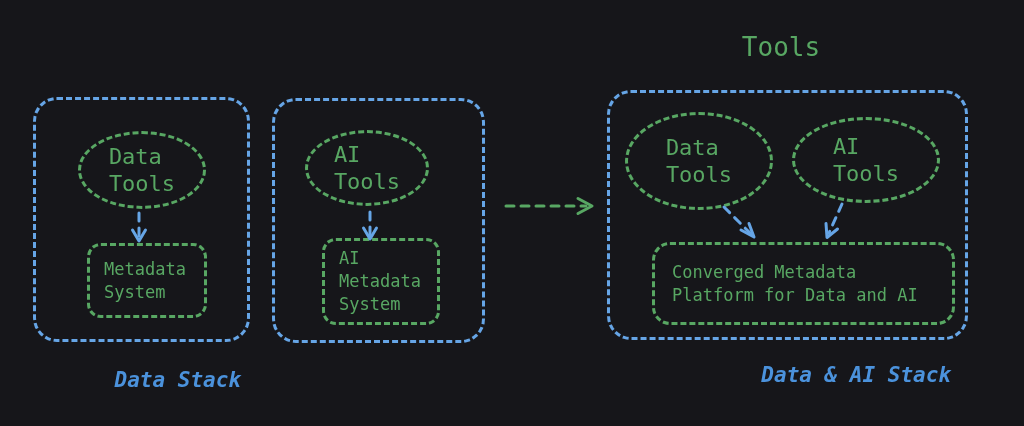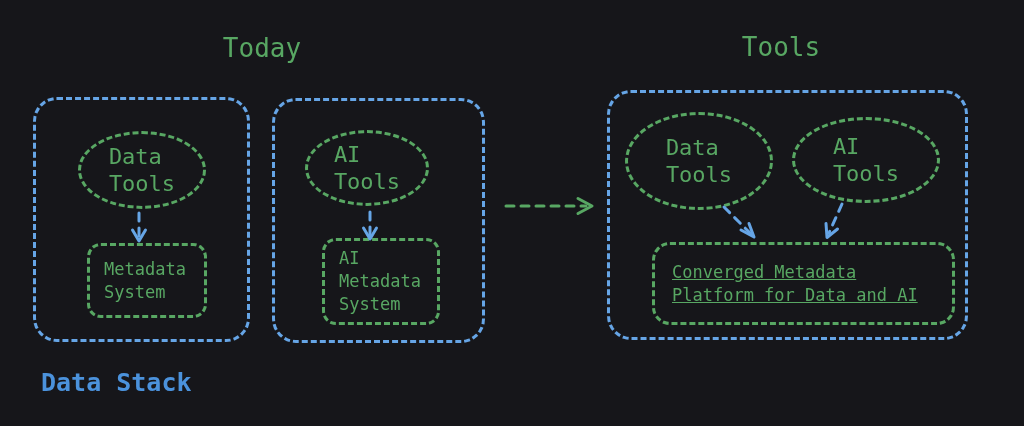--- a/index.html
+++ b/index.html
@@ -64,29 +64,30 @@
     display: flex;
     align-items: center;
     color: var(--green);
     font-size: 17px;
     line-height: 1.35;
     padding-left: 14px;
     white-space: pre-line;
   }
   .sys-metadata    { left: 87px;  top: 243px; width: 120px; height: 75px; }
   .sys-ai-metadata { left: 322px; top: 238px; width: 118px; height: 87px; }
-  .sys-converged   { left: 652px; top: 242px; width: 303px; height: 83px; border-radius: 18px; padding-left: 17px; text-decoration: underline; }
+  .sys-converged   { left: 652px; top: 242px; width: 303px; height: 83px; border-radius: 18px; padding-left: 17px; }
 
   .stack-label {
     position: absolute;
     color: var(--blue-label);
-    font-size: 25px;
+    font-size: 21px;
     font-weight: bold;
-    text-align: left;
+    text-align: right;
     white-space: pre;
+    font-style: italic;
   }
   .lbl-data-stack    { left: 41px;  top: 368px; width: 200px; }
   .lbl-ai-stack      { left: 270px; top: 368px; width: 200px; }
   .lbl-data-ai-stack { left: 651px; top: 363px; width: 300px; }
 
   .arrow-layer {
     position: absolute;
     left: 0; top: 0;
     width: 1024px; height: 426px;
     pointer-events: none;
@@ -99,21 +100,20 @@
     stroke-linecap: round;
     stroke-linejoin: round;
   }
   .dashed { stroke-dasharray: 8 7; }
 </style>
 </head>
 <body>
 
 <div class="stage">
 
-  <div class="section-title title-today">Today</div>
   <div class="section-title title-future">Tools</div>
 
   <div class="stack-box box-data-stack"></div>
   <div class="tool-ellipse el-data-tools">Data
 Tools</div>
   <div class="system-box sys-metadata">Metadata
 System</div>
   <div class="stack-label lbl-data-stack">Data Stack</div>
 
   <div class="stack-box box-ai-stack"></div>
@@ -123,20 +123,21 @@
 Metadata
 System</div>
 
   <div class="stack-box box-future"></div>
   <div class="tool-ellipse el-fut-data-tools">Data
 Tools</div>
   <div class="tool-ellipse el-fut-ai-tools">AI
 Tools</div>
   <div class="system-box sys-converged">Converged Metadata
 Platform for Data and AI</div>
+  <div class="stack-label lbl-data-ai-stack">Data &amp; AI Stack</div>
 
   <svg class="arrow-layer" viewBox="0 0 1024 426" xmlns="http://www.w3.org/2000/svg">
 
     <g class="arrow-blue">
       <line class="dashed" x1="139" y1="213" x2="139" y2="238"></line>
       <path d="M132.5 230 L139 241 L145.5 230"></path>
     </g>
 
     <g class="arrow-blue">
       <line class="dashed" x1="370" y1="212" x2="370" y2="236"></line>

